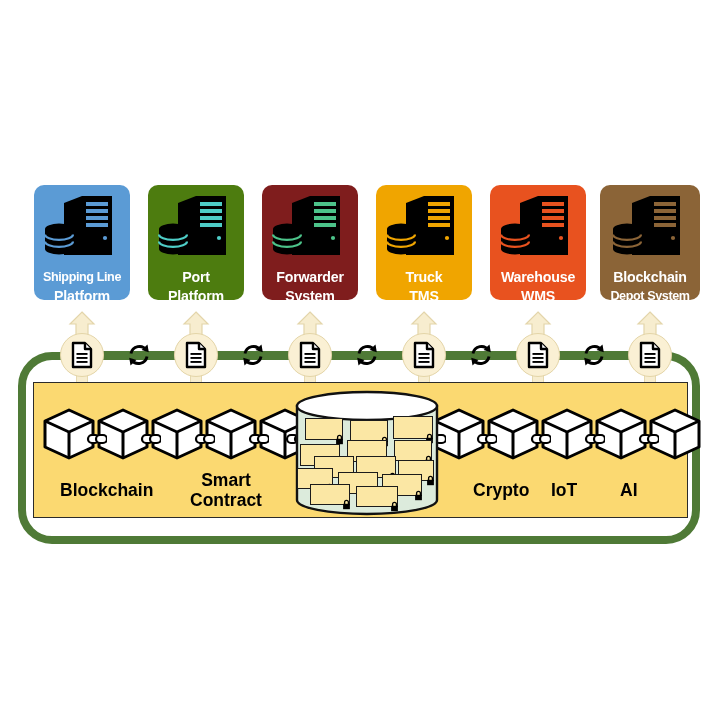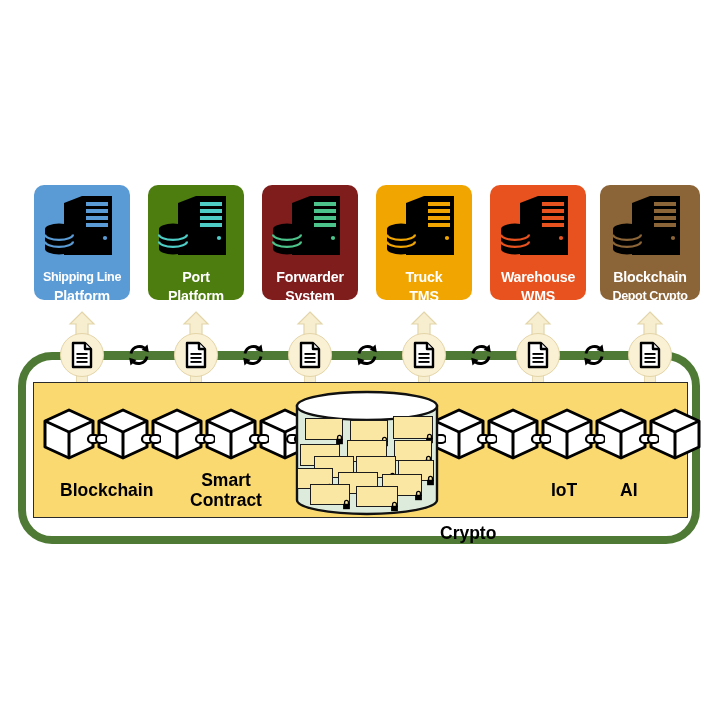--- a/index.html
+++ b/index.html
@@ -321,21 +321,21 @@
       <ellipse cx="17" cy="36" rx="14" ry="5.4" fill="#000"></ellipse>
       <rect x="3" y="36" width="28" height="20" fill="#000"></rect>
       <ellipse cx="17" cy="56" rx="14" ry="5.4" fill="#000"></ellipse>
       <path d="M3,41.5 A14,5.4 0 0 0 31,41.5" fill="none" stroke="#8b6437" stroke-width="2.2"></path>
       <path d="M3,48.5 A14,5.4 0 0 0 31,48.5" fill="none" stroke="#8b6437" stroke-width="2.2"></path>
       <ellipse cx="17" cy="36" rx="9" ry="3.1" fill="#8b6437" opacity="0"></ellipse>
     </g>
   </svg>
         </div>
         <div class="card-label">Blockchain</div>
-        <div class="card-label small">Depot Crypto</div>
+        <div class="card-label small">Depot System</div>
       </div>
     </div>
 
   <div id="green-frame"></div>
 
   <div id="yellow-box"></div>
 
   <div id="connectors-layer">
       <div style="position: absolute; left: 101px; top: 351px; width: 76px; height: 8px; background: rgb(79, 122, 54);"></div>
       <div style="position: absolute; left: 215px; top: 351px; width: 76px; height: 8px; background: rgb(79, 122, 54);"></div>
@@ -520,21 +520,21 @@
     <path d="M11,9 a4,4 0 0 1 4,-4 h3 a4,4 0 0 1 0,8 h-3 a4,4 0 0 1 -4,-4 z" fill="#fff" stroke="#000" stroke-width="2.2"></path>
   </svg></div>
     </div>
 
   <div id="labels-layer">
       <div class="bc-label" style="left: 60px; top: 480px;"><span>Blockchain</span></div>
       <div class="bc-label" style="left: 190px; top: 470px;">
         <div>Smart</div>
         <div>Contract</div>
       </div>
-      <div class="bc-label" style="left: 440px; top: 480px; margin-top: 43px;"><span>Crypto</span></div>
+      <div class="bc-label" style="left: 473px; top: 480px;"><span>Crypto</span></div>
       <div class="bc-label" style="left: 551px; top: 480px;"><span>IoT</span></div>
       <div class="bc-label" style="left: 620px; top: 480px;"><span>AI</span></div>
     </div>
 
   <div id="repo">
     <svg width="146" height="126" viewBox="0 0 146 126" style="position:absolute;left:0;top:0;">
       <path d="M3,16 L3,110 A70,14 0 0 0 143,110 L143,16 Z" fill="#dcebdc" stroke="#111" stroke-width="2.4"></path>
       <ellipse cx="73" cy="16" rx="70" ry="14" fill="#ffffff" stroke="#111" stroke-width="2.4"></ellipse>
     </svg>
     <div id="repo-cards">

